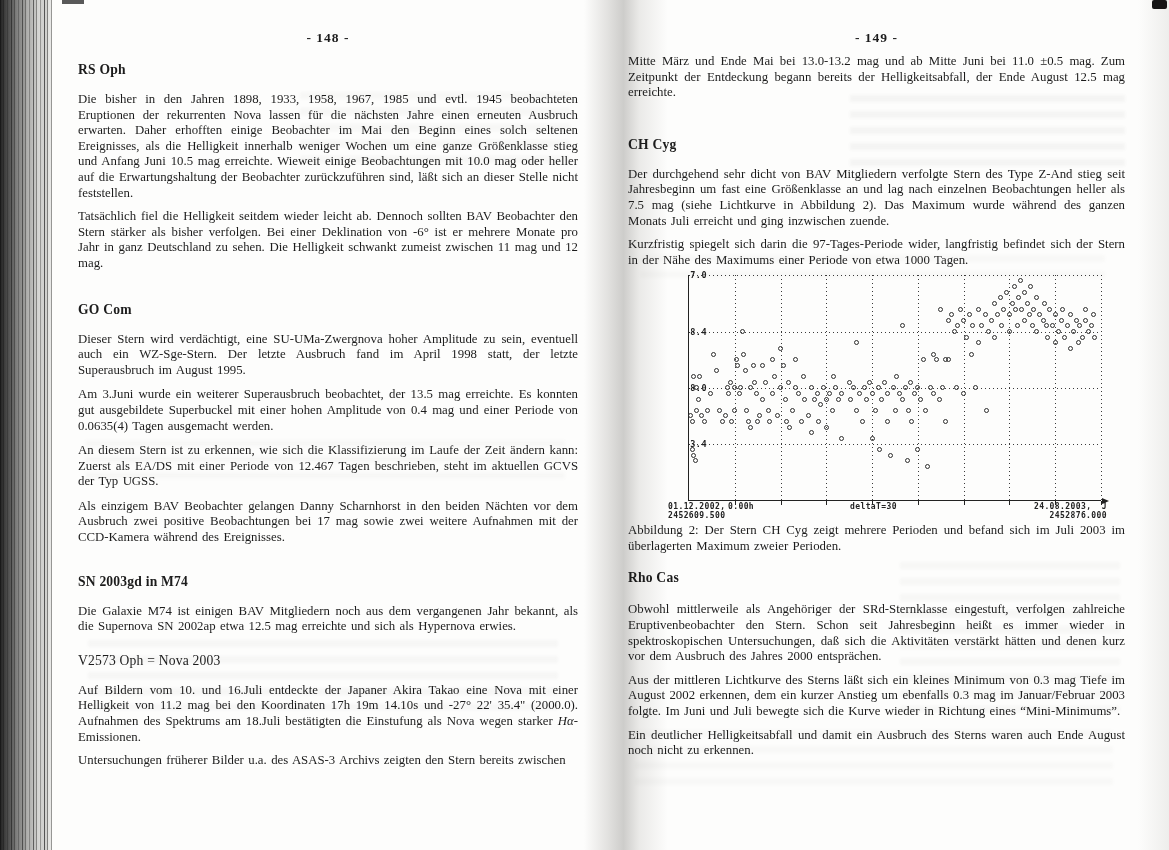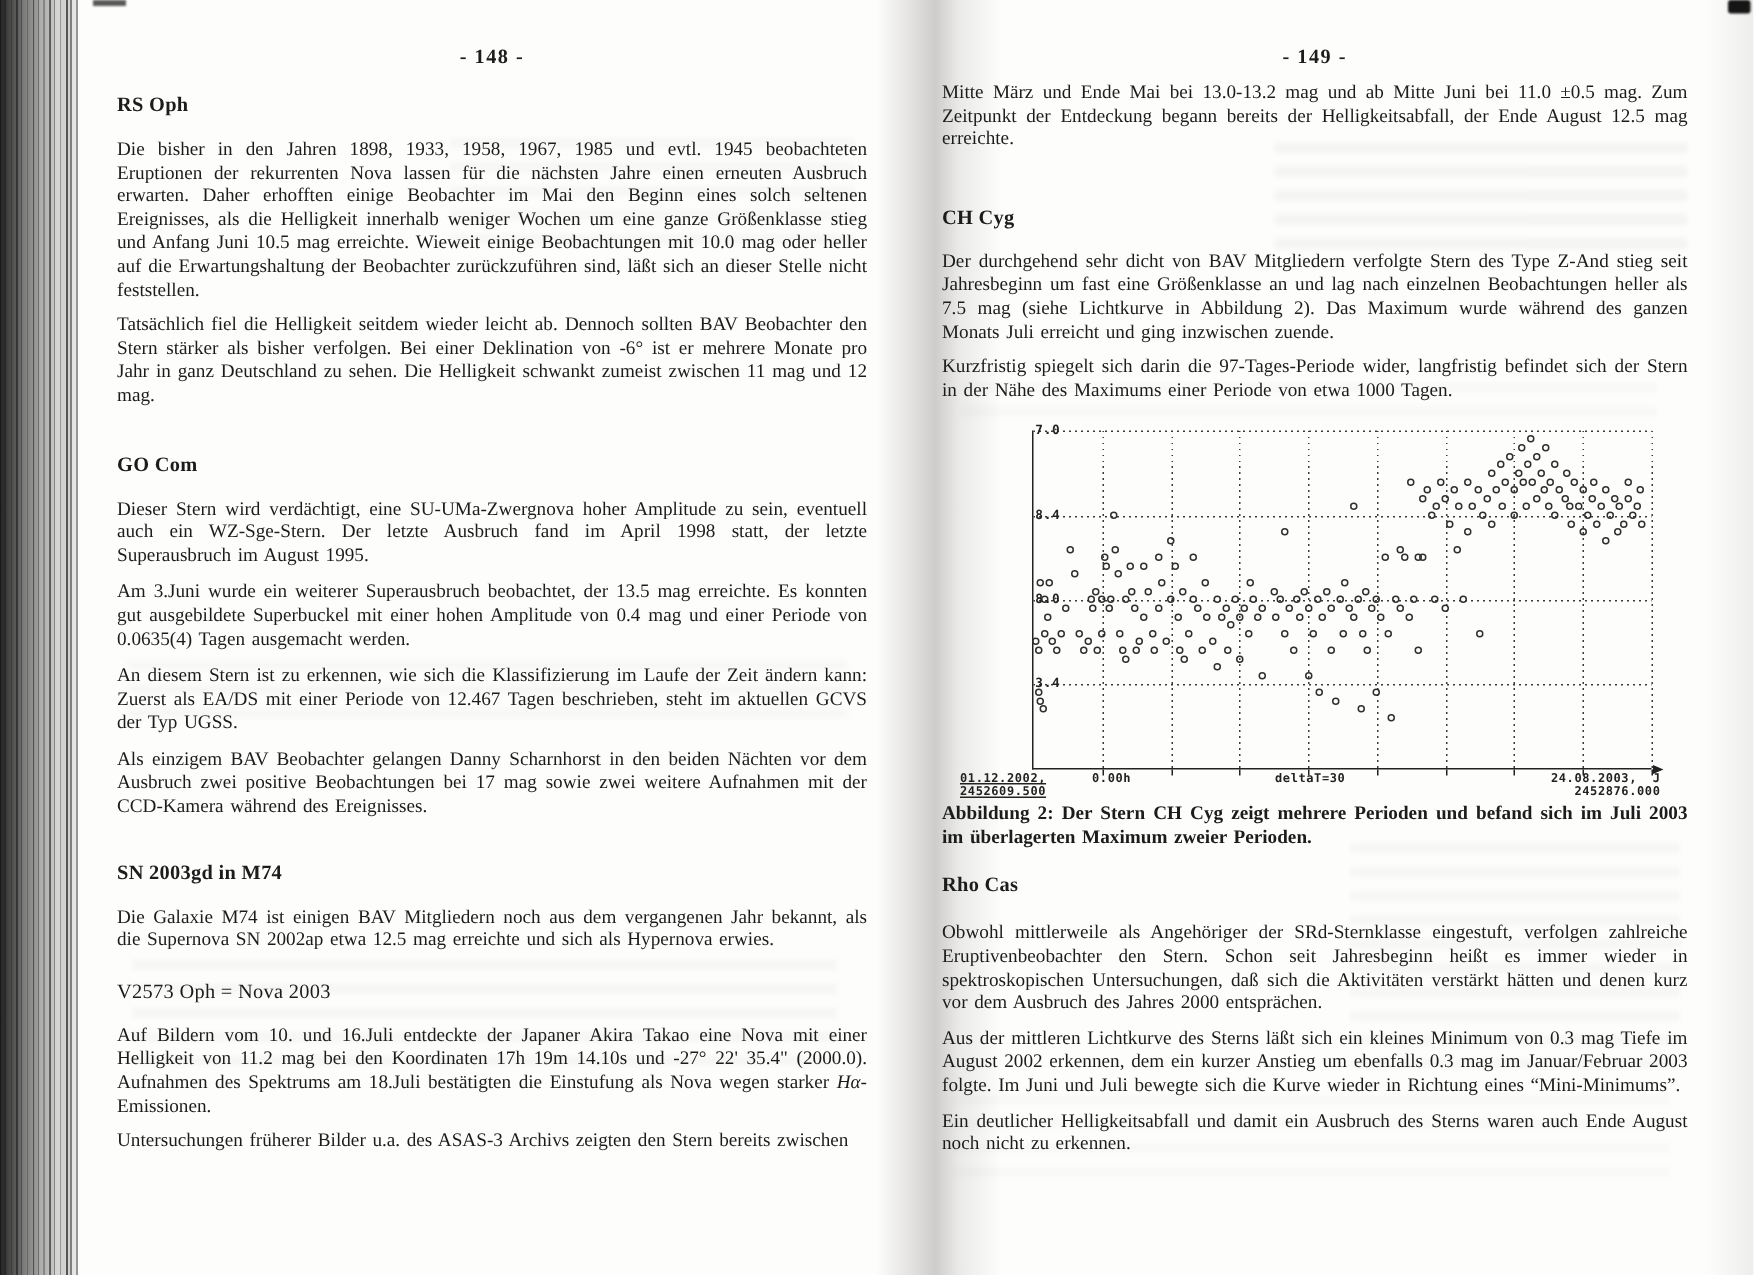--- a/index.html
+++ b/index.html
@@ -36,38 +36,38 @@
   .pagenum{text-align:center;font-weight:bold;font-size:13.5px;letter-spacing:1px;}
   h2.sect{font-size:13.6px;font-weight:bold;margin:0;margin-top:26px;letter-spacing:.2px;}
   h2.sect.light{font-weight:normal;}
   p.body{
     margin:0;margin-top:8px;font-size:12.8px;line-height:15.6px;
     text-align:justify;word-spacing:1.2px;
   }
   p.first{margin-top:14px;}
   .it{font-style:italic;}
   
-  #chart{position:relative;width:497px;height:252px;margin-top:12px;}
+  #chart{position:relative;width:497px;height:252px;margin-top:0;}
   #plot{position:absolute;left:60px;top:7px;width:412px;height:225px;
         border-left:1.4px solid #222;border-bottom:1.4px solid #222;}
   .gl-h{position:absolute;height:1px;left:0;width:100%;
         background-image:repeating-linear-gradient(to right,#3a3a3a 0 1px,transparent 1px 4px);}
   .gl-v{position:absolute;width:1px;top:0;height:100%;
         background-image:repeating-linear-gradient(to bottom,#3a3a3a 0 1px,transparent 1px 4px);}
   .tick{position:absolute;width:1px;height:4px;background:#222;bottom:-5px;}
   .ytick{position:absolute;right:418px;width:34px;text-align:right;
          font-family:"DejaVu Sans Mono",monospace;font-weight:bold;font-size:8.5px;color:#222;letter-spacing:.5px;}
   .xlab{position:absolute;top:234px;font-family:"DejaVu Sans Mono",monospace;font-weight:bold;
         font-size:8px;line-height:9px;color:#222;letter-spacing:.4px;white-space:pre;}
   .xlab.right{text-align:right;}
   .pt{position:absolute;width:5px;height:5px;border:1px solid #2e2e2e;border-radius:50%;
       background:transparent;box-sizing:border-box;}
   .arrow{position:absolute;right:-8px;bottom:-4px;width:0;height:0;
          border-left:7px solid #222;border-top:3.5px solid transparent;border-bottom:3.5px solid transparent;}
-  .caption{margin-top:2px;font-size:12.8px;line-height:16px;text-align:justify;word-spacing:1.2px;font-weight:bold;}
+  .caption{margin-top:2px;font-size:12.8px;line-height:16px;text-align:justify;word-spacing:1.2px;}
 </style>
 </head>
 <body>
 
 <div class="binding"></div>
 <div class="gutter"></div>
 <div class="right-edge"></div>
 <div class="mark" style="left:1152px;top:0;width:15px;height:9px;border-radius:2px;"></div>
 <div class="mark" style="left:62px;top:0;width:22px;height:4px;opacity:.7;"></div>
 <div class="ghost" style="left:300px;top:92px;width:270px;height:80px;opacity:.22;"></div>
@@ -332,21 +332,21 @@
         <div class="pt" style="left: 394.241px; top: 42.5px;"></div>
         <div class="pt" style="left: 397.293px; top: 53.75px;"></div>
         <div class="pt" style="left: 400.344px; top: 48.125px;"></div>
         <div class="pt" style="left: 401.87px; top: 36.875px;"></div>
         <div class="pt" style="left: 403.396px; top: 59.375px;"></div>
       </div>
   <div class="ytick" style="top: 2px;">7.0</div>
       <div class="ytick" style="top: 58.25px;">8.4</div>
       <div class="ytick" style="top: 114.5px;">8.0</div>
       <div class="ytick" style="top: 170.75px;">3.4</div>
-      <div class="xlab" style="left: 12px; text-decoration: underline;">01.12.2002,
+      <div class="xlab" style="left: 40px;">01.12.2002,
 2452609.500</div>
       <div class="xlab" style="left: 100px;">0.00h</div>
       <div class="xlab" style="left: 222px;">deltaT=30</div>
       <div class="xlab right" style="right: 18px;">24.08.2003,  J
 2452876.000</div>
     </div>
 
   <p class="caption">Abbildung 2: Der Stern CH Cyg zeigt mehrere Perioden und befand sich im Juli 2003 im überlagerten Maximum zweier Perioden.</p>
 
   <h2 class="sect" style="margin-top:16px">Rho Cas</h2>

